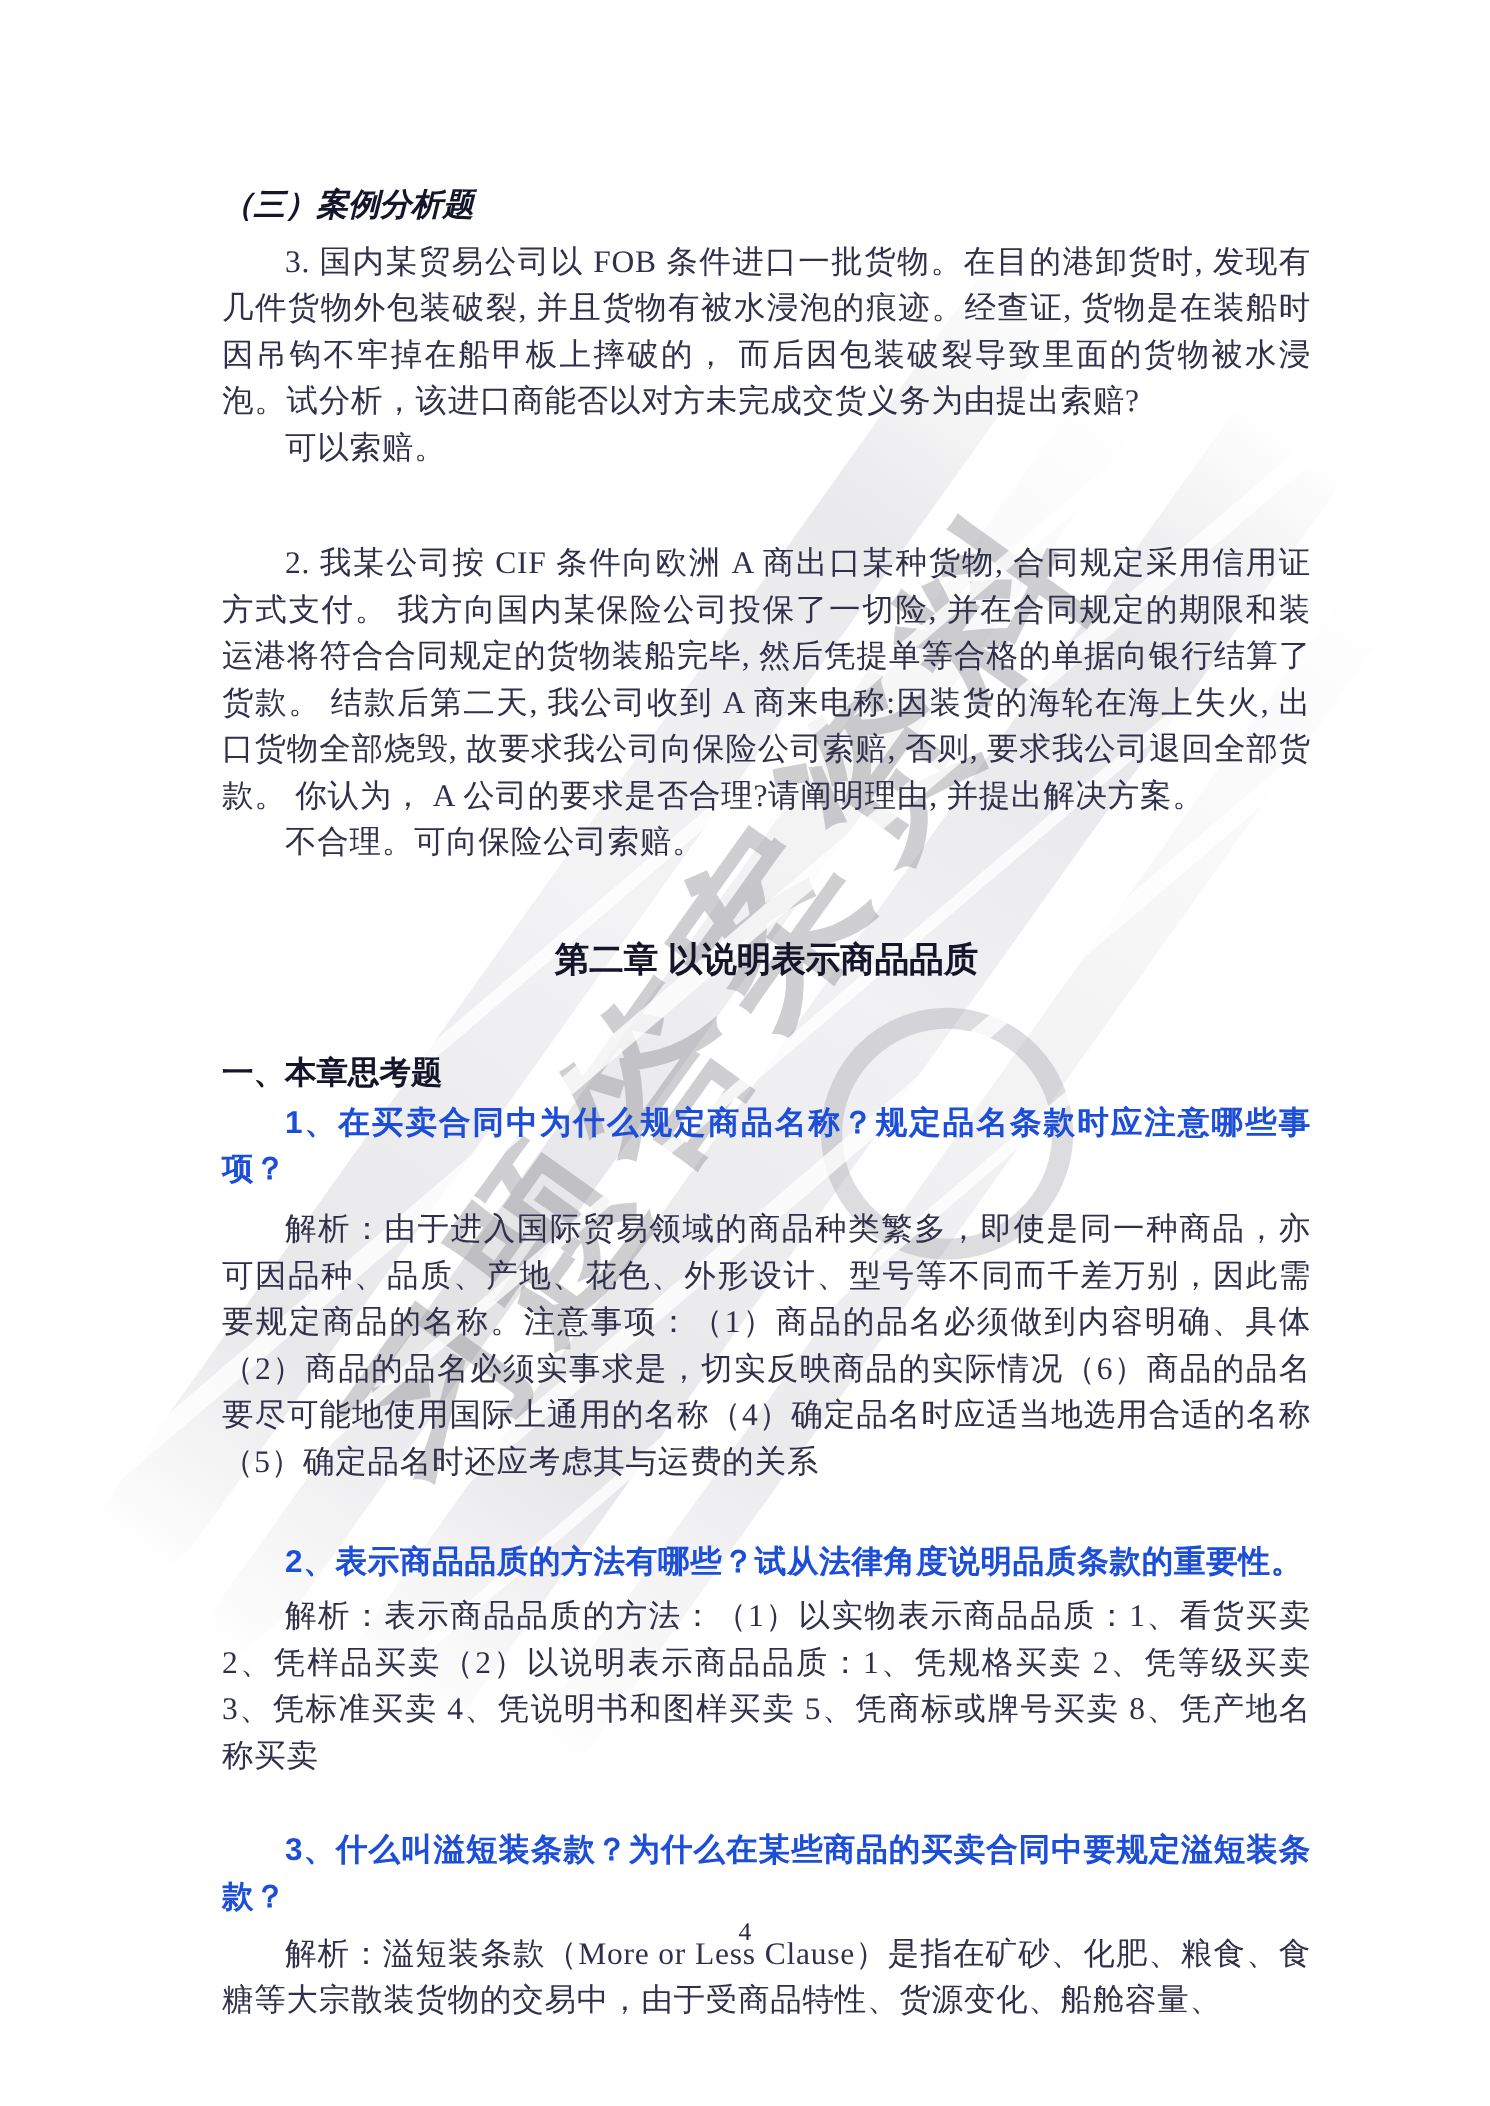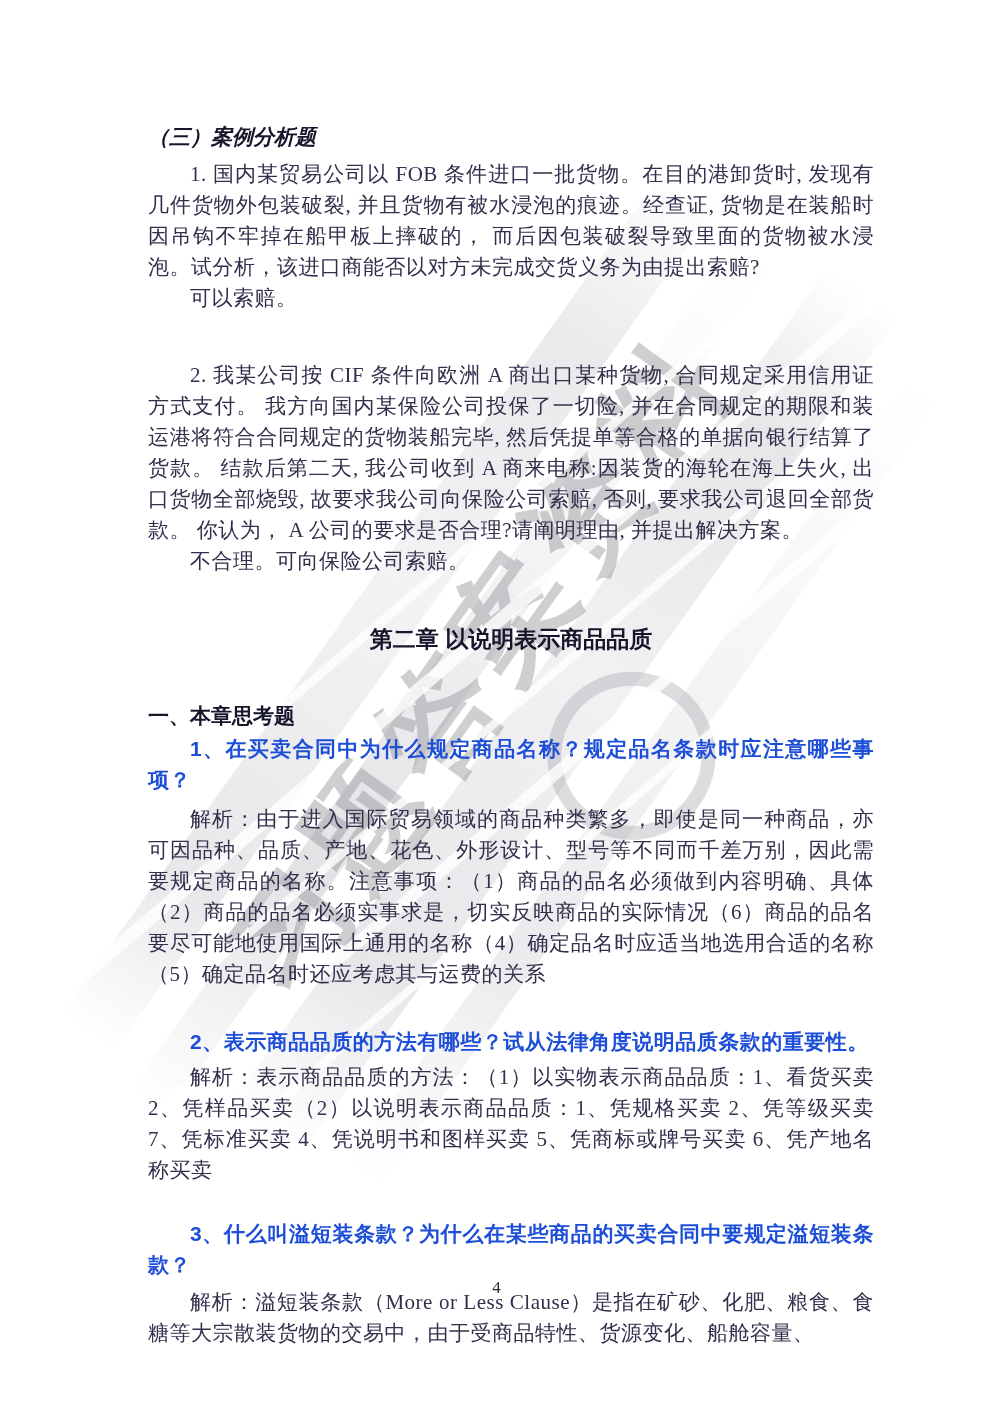--- a/index.html
+++ b/index.html
@@ -156,35 +156,35 @@
     <div class="wm-gap wm-g2"></div>
     <div class="wm-gap wm-g3"></div>
     <div class="wm-gap wm-g4"></div>
     <div class="wm-gap wm-g5"></div>
   </div>
 
   <div class="content">
 
     <h2 class="case-heading">（三）案例分析题</h2>
 
-    <p class="indent case-q">1. 国内某贸易公司以 FOB 条件进口一批货物。在目的港卸货时, 发现有几件货物外包装破裂, 并且货物有被水浸泡的痕迹。经查证, 货物是在装船时因吊钩不牢掉在船甲板上摔破的， 而后因包装破裂导致里面的货物被水浸泡。试分析，该进口商能否以对方未完成交货义务为由提出索赔?</p>
+    <p class="indent case-q">3. 国内某贸易公司以 FOB 条件进口一批货物。在目的港卸货时, 发现有几件货物外包装破裂, 并且货物有被水浸泡的痕迹。经查证, 货物是在装船时因吊钩不牢掉在船甲板上摔破的， 而后因包装破裂导致里面的货物被水浸泡。试分析，该进口商能否以对方未完成交货义务为由提出索赔?</p>
     <p class="indent">可以索赔。</p>
 
     <p class="indent case-q2">2. 我某公司按 CIF 条件向欧洲 A 商出口某种货物, 合同规定采用信用证方式支付。 我方向国内某保险公司投保了一切险, 并在合同规定的期限和装运港将符合合同规定的货物装船完毕, 然后凭提单等合格的单据向银行结算了货款。 结款后第二天, 我公司收到 A 商来电称:因装货的海轮在海上失火, 出口货物全部烧毁, 故要求我公司向保险公司索赔, 否则, 要求我公司退回全部货款。 你认为， A 公司的要求是否合理?请阐明理由, 并提出解决方案。</p>
     <p class="indent">不合理。可向保险公司索赔。</p>
 
     <h1 class="chapter-title">第二章 以说明表示商品品质</h1>
 
     <h3 class="section-heading">一、本章思考题</h3>
 
     <p class="indent q-line">1、在买卖合同中为什么规定商品名称？规定品名条款时应注意哪些事项？</p>
     <p class="indent a1">解析：由于进入国际贸易领域的商品种类繁多，即使是同一种商品，亦可因品种、品质、产地、花色、外形设计、型号等不同而千差万别，因此需要规定商品的名称。注意事项：（1）商品的品名必须做到内容明确、具体（2）商品的品名必须实事求是，切实反映商品的实际情况（6）商品的品名要尽可能地使用国际上通用的名称（4）确定品名时应适当地选用合适的名称（5）确定品名时还应考虑其与运费的关系</p>
 
     <p class="indent q-line q2">2、表示商品品质的方法有哪些？试从法律角度说明品质条款的重要性。</p>
-    <p class="indent a2">解析：表示商品品质的方法：（1）以实物表示商品品质：1、看货买卖 2、凭样品买卖（2）以说明表示商品品质：1、凭规格买卖 2、凭等级买卖 7、凭标准买卖 4、凭说明书和图样买卖 5、凭商标或牌号买卖 6、凭产地名称买卖</p>
+    <p class="indent a2">解析：表示商品品质的方法：（1）以实物表示商品品质：1、看货买卖 2、凭样品买卖（2）以说明表示商品品质：1、凭规格买卖 2、凭等级买卖 3、凭标准买卖 4、凭说明书和图样买卖 5、凭商标或牌号买卖 8、凭产地名称买卖</p>
 
     <p class="indent q-line q3">3、什么叫溢短装条款？为什么在某些商品的买卖合同中要规定溢短装条款？</p>
     <p class="indent a3">解析：溢短装条款（More or Less Clause）是指在矿砂、化肥、粮食、食糖等大宗散装货物的交易中，由于受商品特性、货源变化、船舱容量、</p>
 
   </div>
 
   <div class="page-number">4</div>
 
 </div>
 

